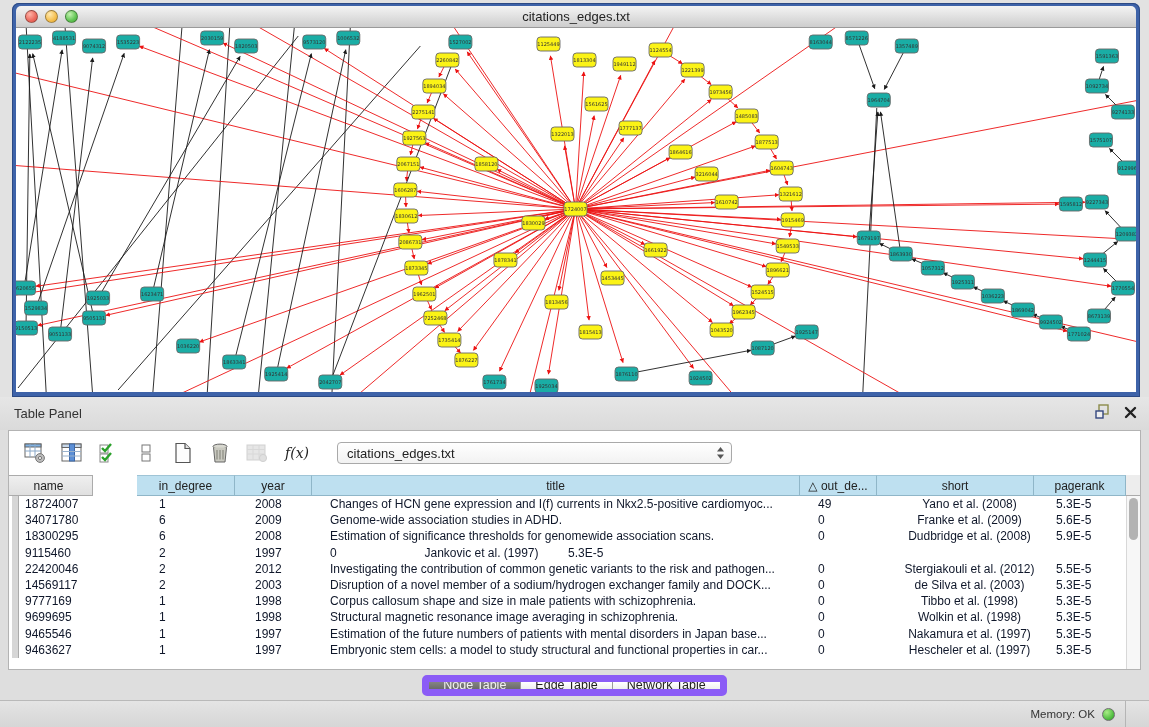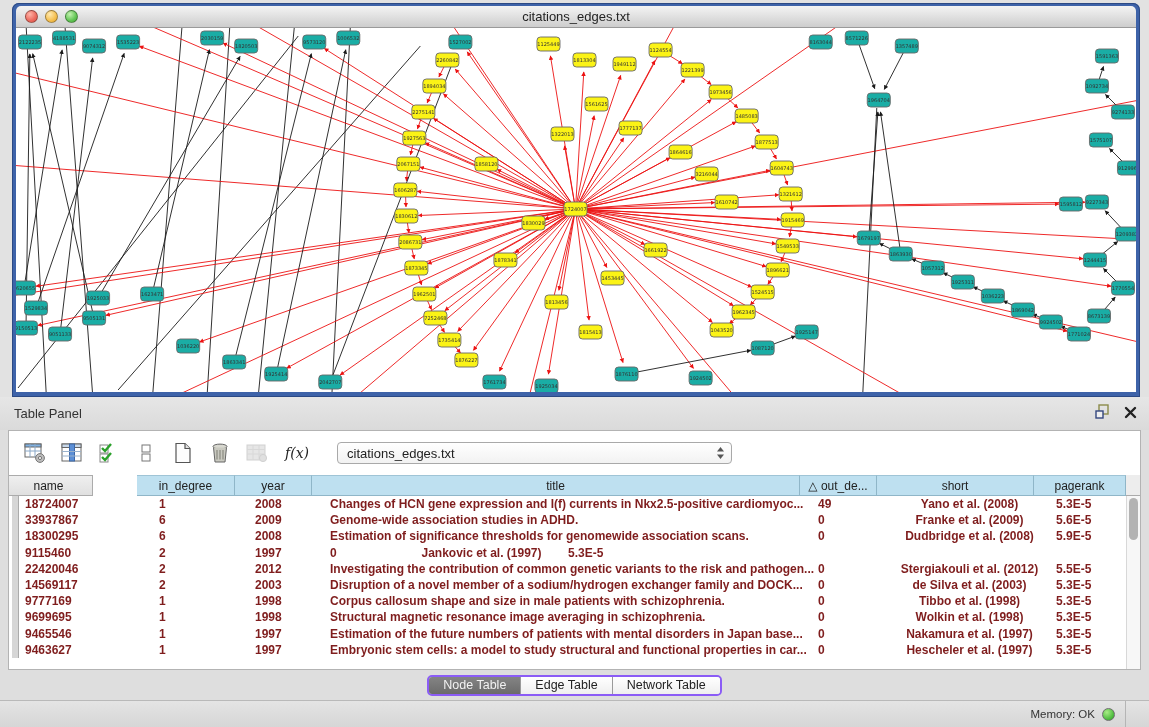--- a/index.html
+++ b/index.html
@@ -50,32 +50,32 @@
   .hcell { display:flex; align-items:center; justify-content:center;
     background:#BEE0F0; border-right:1px solid #8FB6C8; border-top:1px solid #9FC4D6; border-bottom:1px solid #8FB6C8;
     white-space:nowrap; overflow:hidden; }
   .hcell.gray { background:linear-gradient(#EFEFEF,#E0E0E0); border-color:#ABABAB; }
   .hgutter { width:7px; background:#D6D6D6; border-right:1px solid #ABABAB; border-bottom:1px solid #ABABAB; }
   .hfiller { flex:1; background:#FBFBFB; border-bottom:1px solid #ABABAB; border-right:none; }
   .hscroll { width:14px; background:#EDEDED; border-bottom:1px solid #ABABAB; }
   .c0{width:88px;} .c1{width:98px;margin-left:44px;} .c2{width:77px;} .c3{width:488px;} .c4{width:77px;} .c5{width:157px;} .c6{width:92px;}
 
   #tbody { flex:1; position:relative; background:#fff; overflow:hidden; }
-  .trow { height:16.2px; display:flex; align-items:center; font-size:12px; color:#7f1d1d;font-weight:bold; }
+  .trow { height:16.2px; display:flex; align-items:center; font-size:12px; color:#0f172a; }
   .tcell { white-space:nowrap; overflow:hidden; }
   .tgutter { width:7px; height:100%; background:#D6D6D6; border-right:1px solid #ABABAB; }
   .tcell.c0{ padding-left:6px; } .tcell.c1{ padding-left:8px; } .tcell.c2{ padding-left:6px; }
   .tcell.c3{ padding-left:4px; } .tcell.c4{ padding-left:4px; }
   .tcell.c5{ text-align:center; } .tcell.c6{ padding-left:8px; }
   #vscroll { position:absolute; right:0; top:0; bottom:0; width:14px; background:#F7F7F7; border-left:1px solid #D8D8D8; }
   #vthumb { position:absolute; left:2px; top:2px; width:9px; height:42px; border-radius:5px; background:#B3B3B3; }
 
   
   #tabbar { height:30px; display:flex; align-items:center; justify-content:center; background:#DEDEDE; }
-  #segctl { display:flex; border:2px solid #8b5cf6; border-radius:5px; overflow:hidden; height:21px; }
+  #segctl { display:flex; border:7px solid #8b5cf6; border-radius:5px; overflow:hidden; height:21px; }
   .seg { padding:0 14px; display:flex; align-items:center; font-size:12.5px; color:#222;
     background:linear-gradient(#FFFFFF,#EFEFEF); border-right:1px solid #9A9A9A; }
   .seg:last-child { border-right:none; }
   .seg.selected { background:linear-gradient(#848484,#6B6B6B); color:#F2F2F2; }
 
   
   #statusbar { height:27px; background:linear-gradient(#E4E4E4,#D6D6D6); border-top:1px solid #B9B9B9;
     display:flex; align-items:center; justify-content:flex-end; }
   #memory-label { font-size:11.5px; color:#333; margin-right:7px; }
   #memory-dot { width:13px; height:13px; border-radius:50%; border:1px solid #6E6E6E; margin-right:10px;
@@ -727,21 +727,21 @@
                 <div class="tcell c0">18724007</div>
                 <div class="tcell c1">1</div>
                 <div class="tcell c2">2008</div>
                 <div class="tcell c3">Changes of HCN gene expression and I(f) currents in Nkx2.5-positive cardiomyoc...</div>
                 <div class="tcell c4">49</div>
                 <div class="tcell c5">Yano et al. (2008)</div>
                 <div class="tcell c6">5.3E-5</div>
               </div>
               <div class="trow">
                 <div class="tgutter"></div>
-                <div class="tcell c0">33937867</div>
+                <div class="tcell c0">34071780</div>
                 <div class="tcell c1">6</div>
                 <div class="tcell c2">2009</div>
                 <div class="tcell c3">Genome-wide association studies in ADHD.</div>
                 <div class="tcell c4">0</div>
                 <div class="tcell c5">Franke et al. (2009)</div>
                 <div class="tcell c6">5.6E-5</div>
               </div>
               <div class="trow">
                 <div class="tgutter"></div>
                 <div class="tcell c0">18300295</div>

